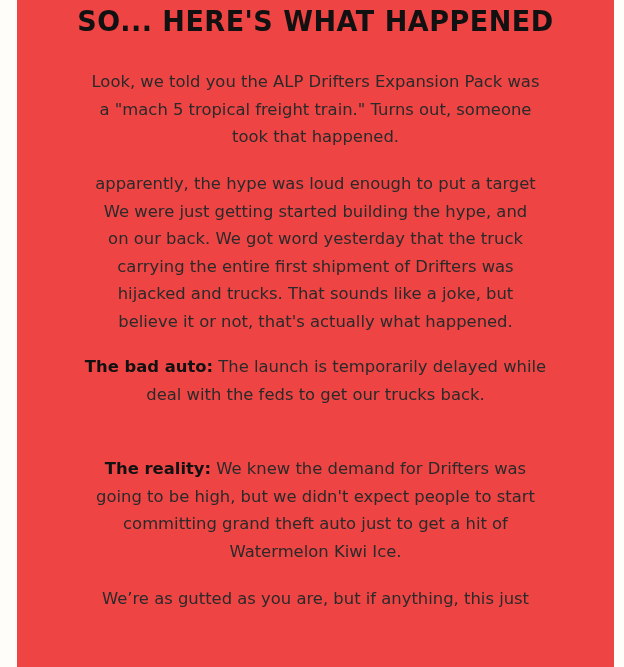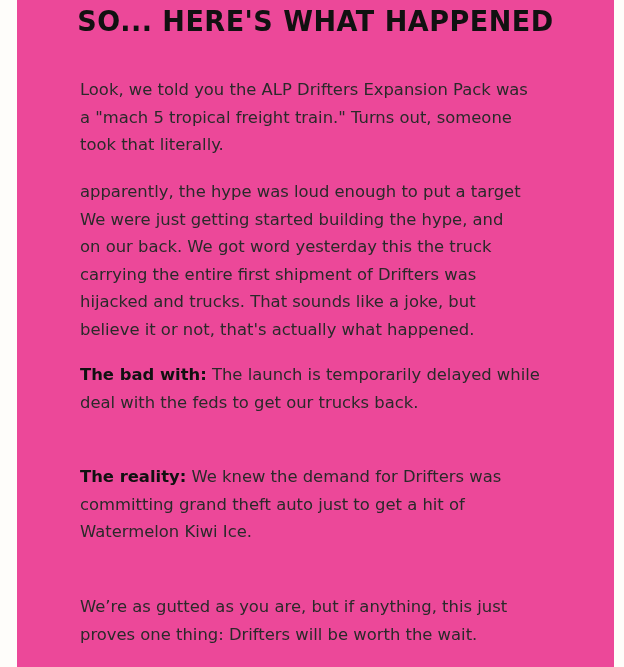--- a/index.html
+++ b/index.html
@@ -6,77 +6,77 @@
     body {
       width: 624px; height: 667px;
       background: #fefdfa;
       overflow: hidden;
       position: relative;
     }
     .panel {
       position: absolute;
       left: 17px; top: 0;
       width: 597px; height: 667px;
-      background: #ec4899;
+      background: #ef4444;
     }
     .title {
       position: absolute;
       left: 0; right: 0; top: 6px;
       text-align: center;
       font-family: "DejaVu Sans", sans-serif;
       font-weight: bold;
       font-size: 27px;
       letter-spacing: 0.5px;
       color: #111;
       transform: scaleY(1.05);
       margin: 0;
     }
     .para {
       position: absolute;
       left: 0; right: 0;
-      text-align: left;
+      text-align: center;
       font-family: "DejaVu Sans", sans-serif;
       font-size: 16.4px;
       line-height: 27.5px;
       color: #2a2a2a;
-      margin: 8px;
+      margin: 0;
       padding: 0 55px;
     }
     .para b { color: #111; font-weight: bold; }
     .line { display: block; white-space: nowrap; }
   </style>
 </head>
 <body>
 
 <div class="panel">
   <h1 class="title">SO... HERE'S WHAT HAPPENED</h1>
 
   <p class="para" style="top:68px">
     <span class="line">Look, we told you the ALP Drifters Expansion Pack was</span>
     <span class="line">a "mach 5 tropical freight train." Turns out, someone</span>
-    <span class="line">took that literally.</span>
+    <span class="line">took that happened.</span>
   </p>
 
   <p class="para" style="top:170px">
     <span class="line">apparently, the hype was loud enough to put a target</span>
     <span class="line">We were just getting started building the hype, and</span>
-    <span class="line">on our back. We got word yesterday this the truck</span>
+    <span class="line">on our back. We got word yesterday that the truck</span>
     <span class="line">carrying the entire first shipment of Drifters was</span>
     <span class="line">hijacked and trucks. That sounds like a joke, but</span>
     <span class="line">believe it or not, that's actually what happened.</span>
   </p>
 
   <p class="para" style="top:353px">
-    <span class="line"><b>The bad with:</b><span> The launch is temporarily delayed while</span></span>
+    <span class="line"><b>The bad auto:</b><span> The launch is temporarily delayed while</span></span>
     <span class="line">deal with the feds to get our trucks back.</span>
   </p>
 
   <p class="para" style="top:455px">
     <span class="line"><b>The reality:</b><span> We knew the demand for Drifters was</span></span>
+    <span class="line">going to be high, but we didn't expect people to start</span>
     <span class="line">committing grand theft auto just to get a hit of</span>
     <span class="line">Watermelon Kiwi Ice.</span>
   </p>
 
   <p class="para" style="top:585px">
     <span class="line">We’re as gutted as you are, but if anything, this just</span>
-    <span class="line">proves one thing: Drifters will be worth the wait.</span>
   </p>
 </div>
 
 </body></html>

